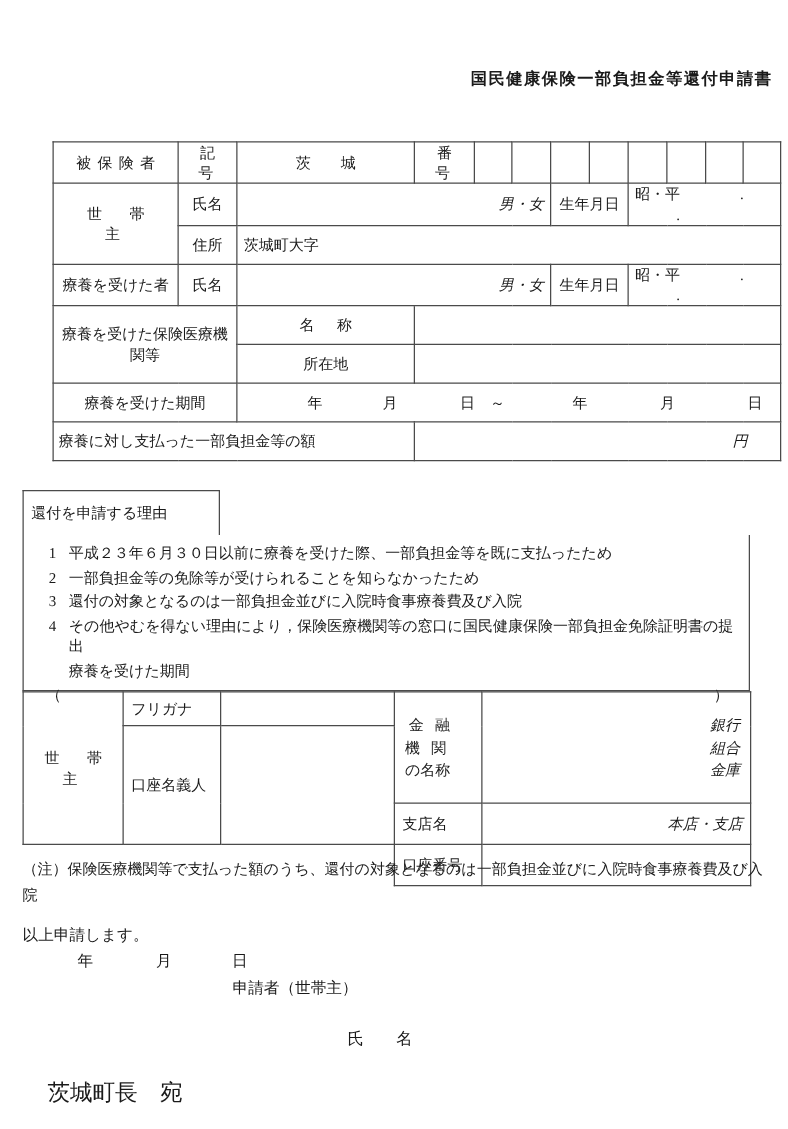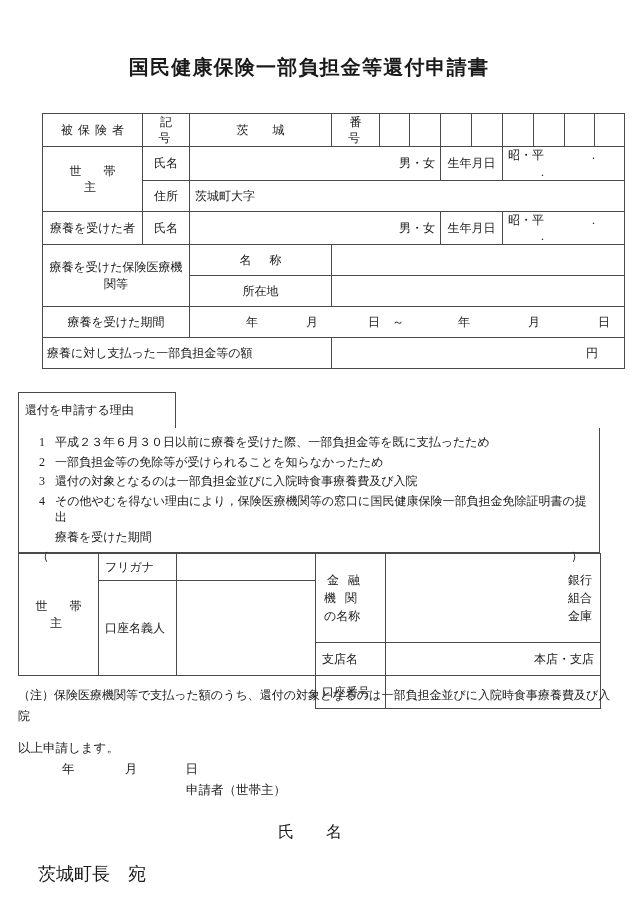--- a/index.html
+++ b/index.html
@@ -29,22 +29,22 @@
     top: 28px;
     font-size: 12.5px;
     letter-spacing: .4px;
     white-space: nowrap;
   }
   .doc-title {
     position: absolute;
     left: 0;
     top: 54px;
     width: 618px;
-    text-align: center;
-    font-size: 20px;
+    text-align: right;
+    font-size: 13px;
     font-weight: 700;
     letter-spacing: 1.2px;
   }
 
   
   .tbl {
     position: absolute;
     left: 18px;
     top: 113px;
     width: 582px;
@@ -54,21 +54,21 @@
     margin-left: 24px;
   }
   .tbl td {
     border: 1px solid #4a4a4a;
     padding: 0 5px;
     vertical-align: middle;
     height: 30px;
     line-height: 1.35;
   }
   .c { text-align: center; }
-  .r { text-align: right; }
+  .r { text-align: right; font-style: italic; }
   .l { text-align: left; }
   .sp { letter-spacing: 5px; text-indent: 5px; }
   .sp2 { letter-spacing: 3px; text-indent: 3px; }
   .nb-dash { border-left: 1px dashed #9a9a9a !important; }
 
   
   .numcell { padding: 0; }
 
   
   .reason-head {
@@ -176,21 +176,21 @@
   .addr-line {
     position: absolute;
     left: 278px;
     top: 802px;
     font-size: 12.5px;
   }
   .name-line {
     position: absolute;
     left: 278px;
     top: 822px;
-    font-size: 16px;
+    font-size: 13px;
   }
   .gap-lbl { display: inline-block; width: 34px; }
   .mayor {
     position: absolute;
     left: 38px;
     top: 862px;
     font-size: 18px;
   }
 </style>
 </head>

